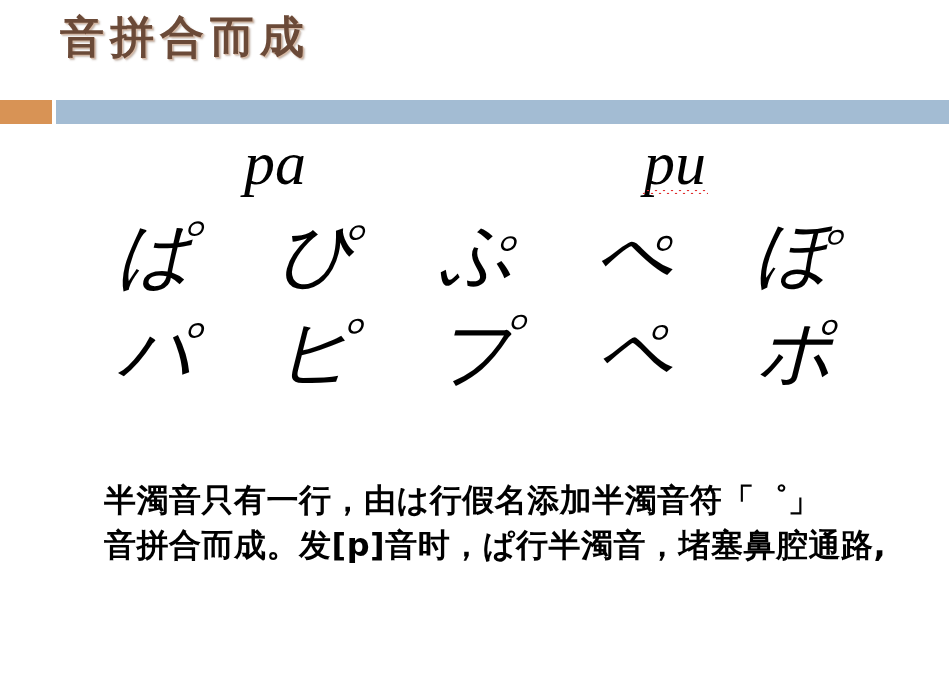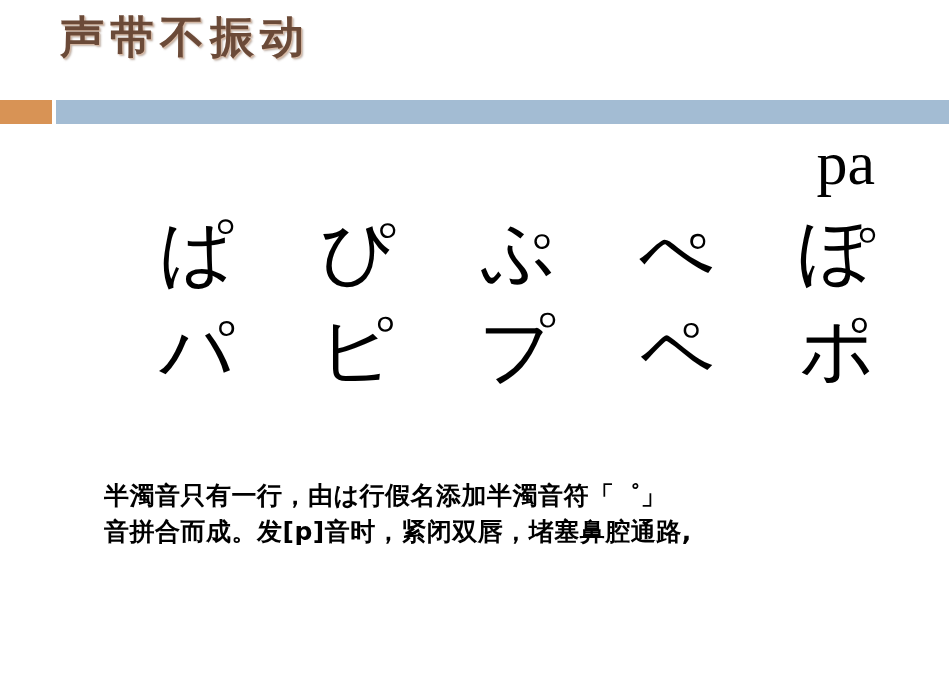--- a/index.html
+++ b/index.html
@@ -60,23 +60,24 @@
     left: 75px;
     top: 128px;
     width: 800px;
   }
   .kana-row {
     display: flex;
     width: 100%;
   }
   .kana-cell {
     flex: 1 1 0;
-    text-align: right;
+    text-align: center;
     color: #000000;
     line-height: 1;
+    font-style: italic;
   }
   .row-romaji .kana-cell {
     font-family: "Liberation Serif", serif;
     font-size: 62px;
     padding-top: 4px;
     padding-bottom: 10px;
   }
   .row-hiragana .kana-cell {
     font-family: "DejaVu Sans", sans-serif;
     font-size: 74px;
@@ -110,43 +111,44 @@
   }
 
   
   .body-text {
     position: absolute;
     left: 104px;
     top: 478px;
     width: 790px;
     font-family: "DejaVu Sans", sans-serif;
     font-weight: bold;
-    font-size: 25px;
+    font-size: 32px;
     line-height: 1.42;
     color: #000000;
     letter-spacing: 0.5px;
   }
   .body-text .line {
     white-space: nowrap;
   }
 </style>
 </head>
 <body>
 
-<div class="slide-title">声带不振动</div>
+<div class="slide-title">音拼合而成</div>
 
 <div class="bar-row">
   <div class="bar-accent"></div>
   <div class="bar-main"></div>
 </div>
 
 <div class="kana-grid">
 
   <div class="kana-row row-romaji">
     <div class="kana-cell">pa</div>
+    <div class="kana-cell"><span class="spell-error">pu</span></div>
   </div>
 
   <div class="kana-row row-hiragana">
     <div class="kana-cell">ぱ</div>
     <div class="kana-cell">ぴ</div>
     <div class="kana-cell">ぷ</div>
     <div class="kana-cell">ぺ</div>
     <div class="kana-cell">ぽ</div>
   </div>
 
@@ -155,14 +157,14 @@
     <div class="kana-cell">ピ</div>
     <div class="kana-cell">プ</div>
     <div class="kana-cell">ペ</div>
     <div class="kana-cell">ポ</div>
   </div>
 
 </div>
 
 <div class="body-text">
   <div class="line">半濁音只有一行，由は行假名添加半濁音符「゜」</div>
-  <div class="line">音拼合而成。发[p]音时，紧闭双唇，堵塞鼻腔通路,</div>
+  <div class="line">音拼合而成。发[p]音时，ぱ行半濁音，堵塞鼻腔通路,</div>
 </div>
 
 </body></html>

